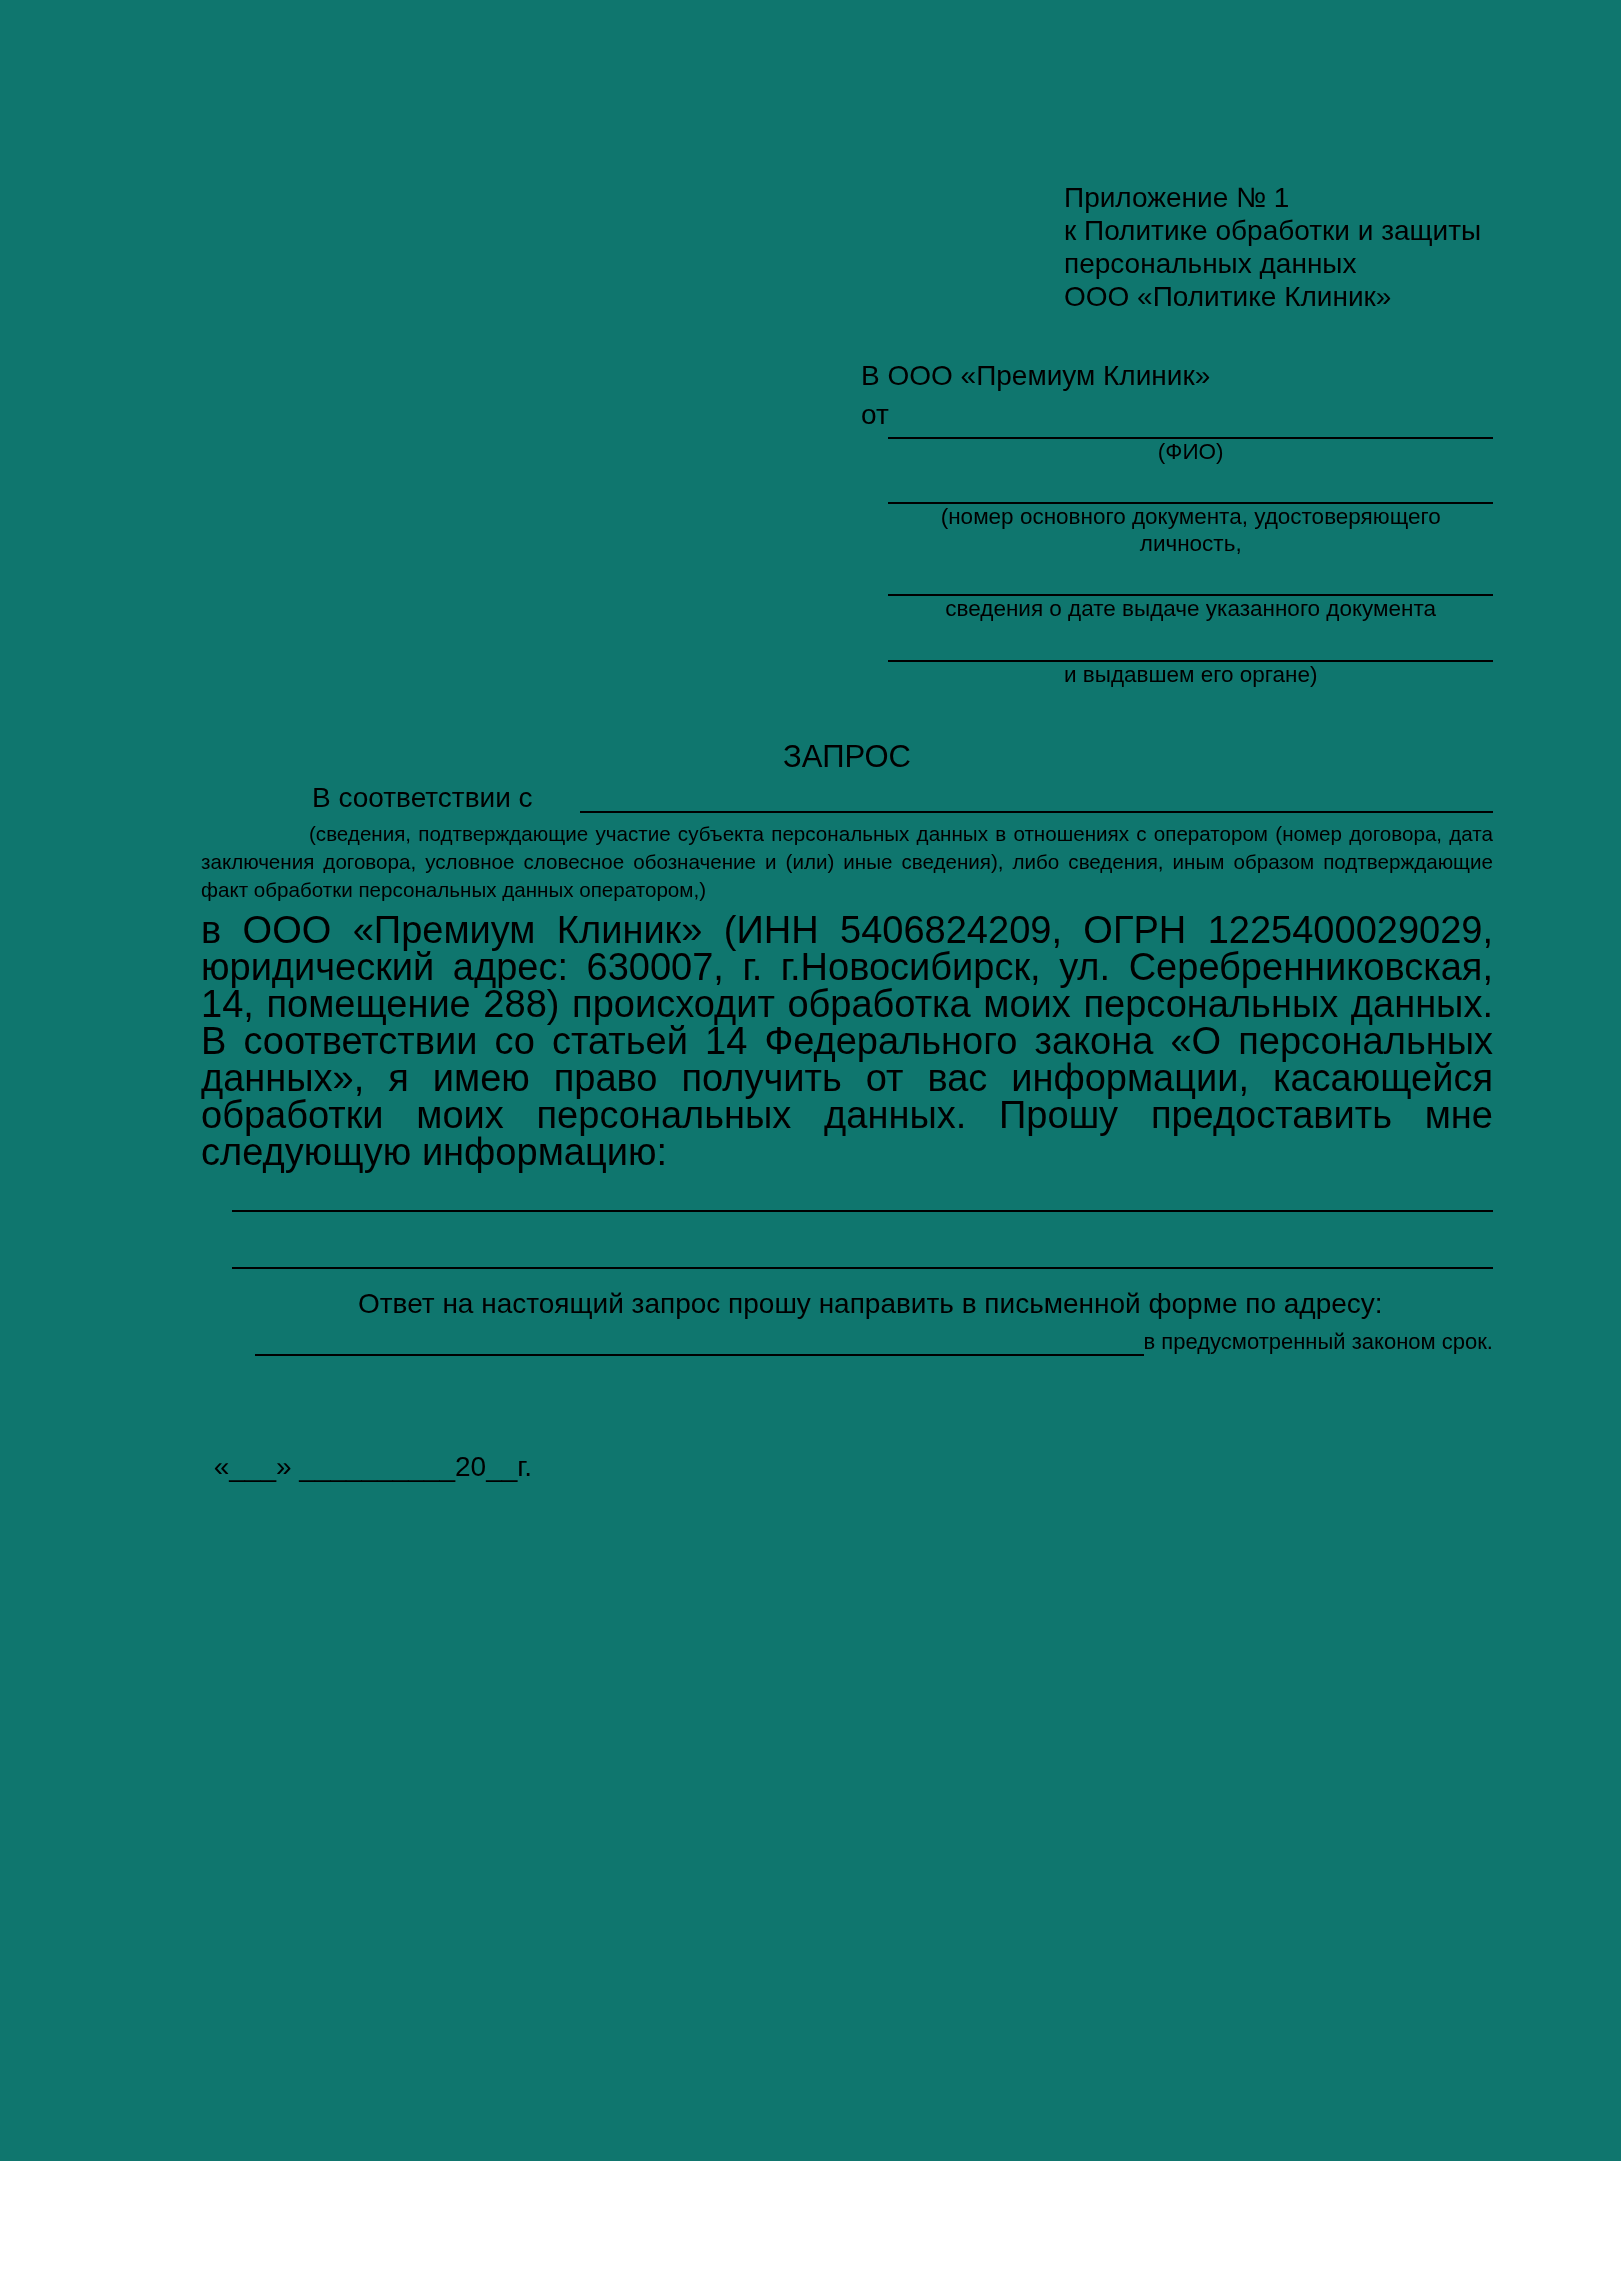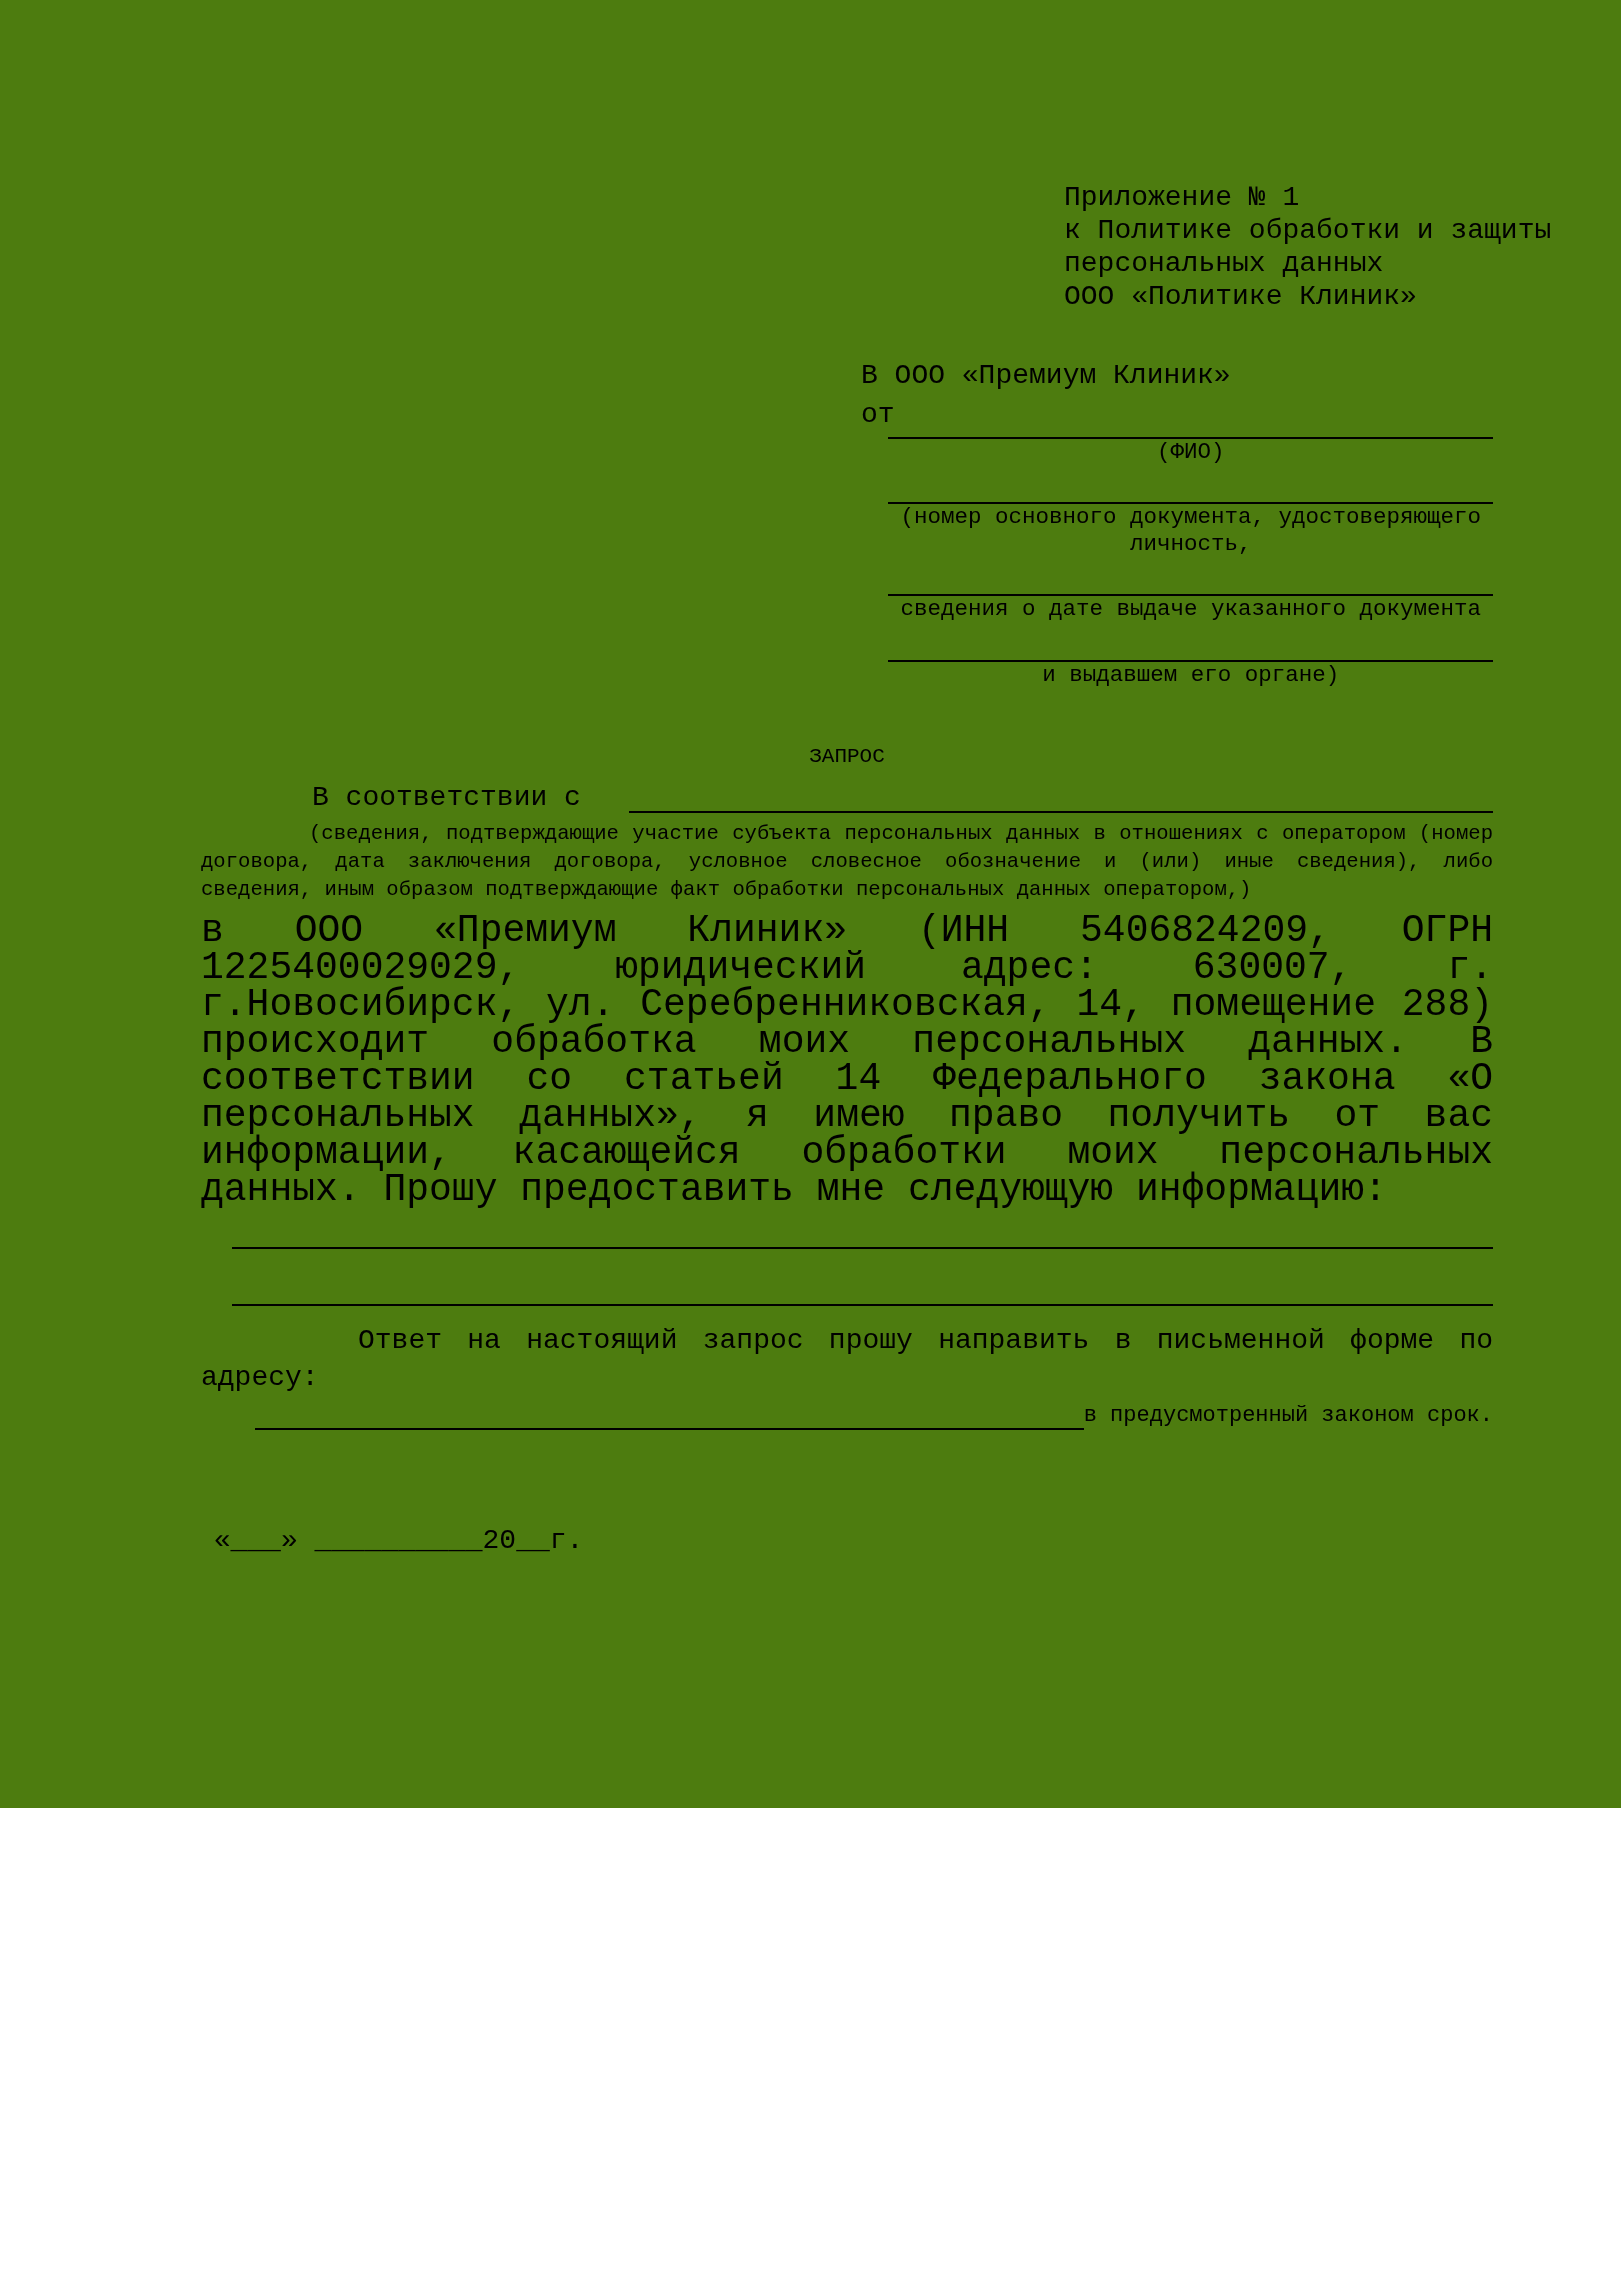--- a/index.html
+++ b/index.html
@@ -1,22 +1,22 @@
 <!DOCTYPE html>
 <html><head>
 <meta charset="utf-8">
 <style>
   html, body { margin: 0; padding: 0; background: #ffffff; }
   .page {
     position: relative;
     width: 1621px;
-    height: 1808px;
-    background: #4d7c0f;
+    height: 2161px;
+    background: #0f766e;
     color: #000000;
-    font-family: Liberation Mono, monospace;
+    font-family: Liberation Sans, sans-serif;
     overflow: hidden;
   }
   .content {
     position: absolute;
     left: 201px;
     top: 181px;
     width: 1292px;
   }
 
   
@@ -55,21 +55,21 @@
   .blank-row .cap {
     margin-left: 27.4px;
     font-size: 22.5px;
     line-height: 26.5px;
     text-align: center;
   }
 
   .request-heading {
     margin-top: 49px;
     text-align: center;
-    font-size: 21px;
+    font-size: 31px;
     line-height: 39px;
   }
 
   .accordance {
     margin-top: 2px;
     display: flex;
     align-items: flex-end;
     font-size: 28px;
     line-height: 39px;
     gap: 36px;

